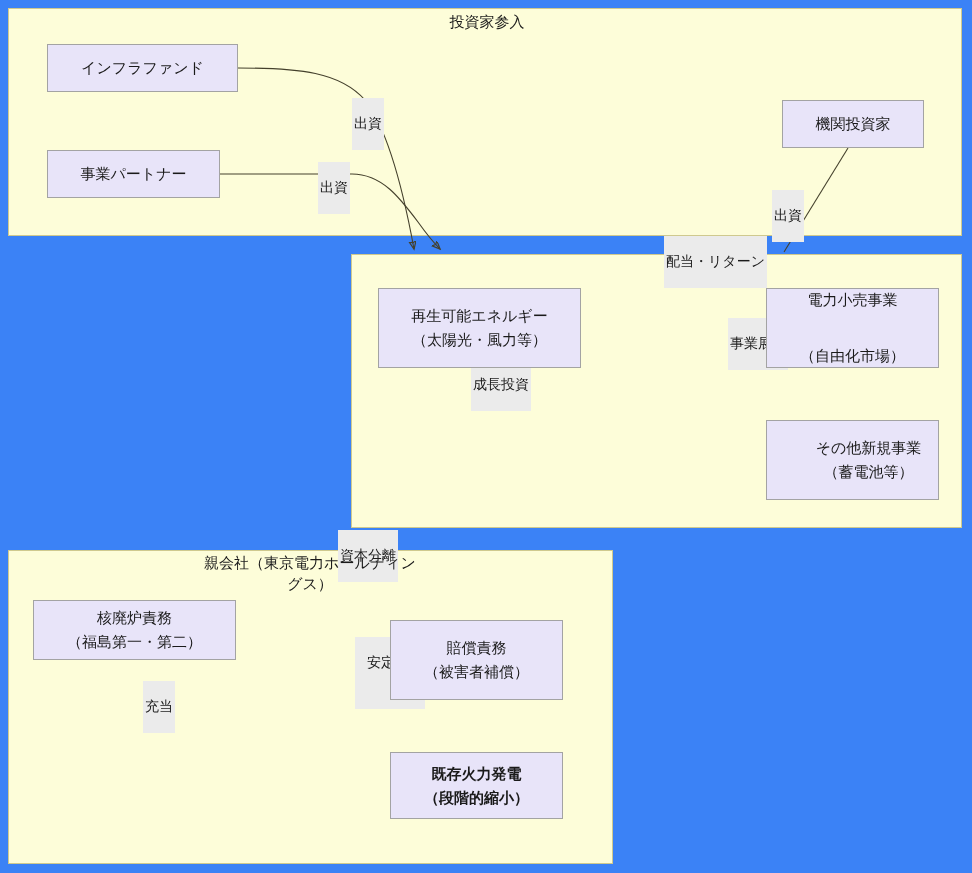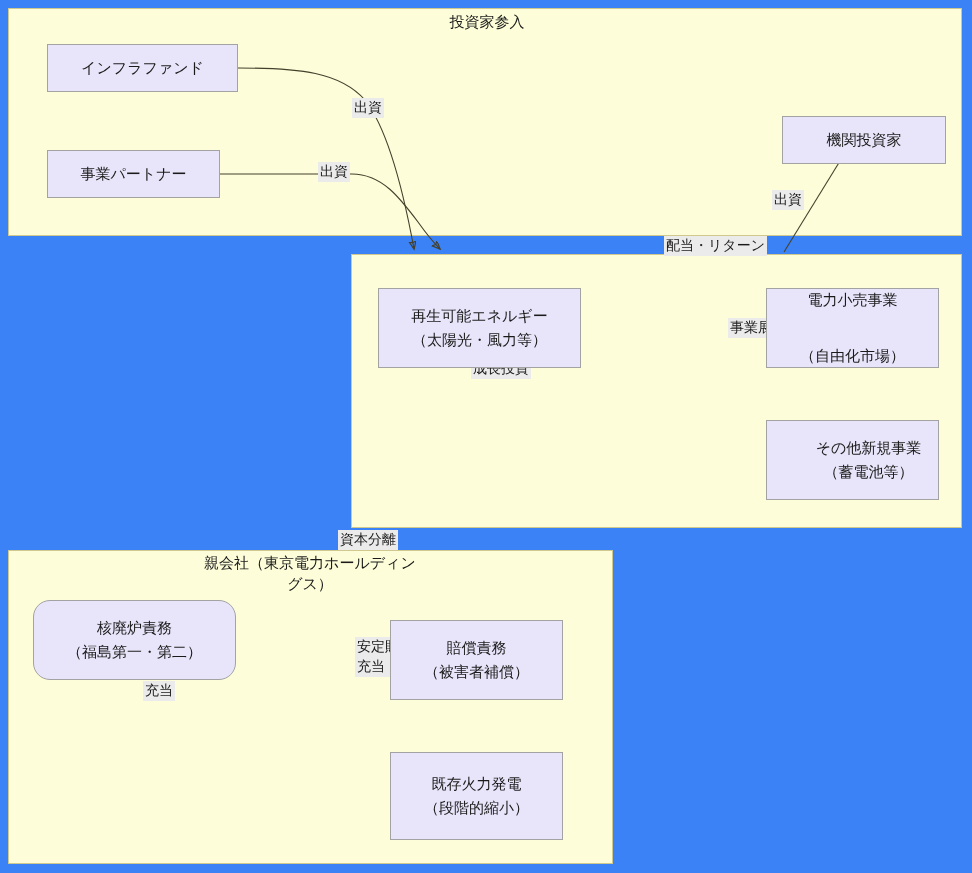--- a/index.html
+++ b/index.html
@@ -51,23 +51,23 @@
     z-index: 5;
   }
   .node .l1, .node .l2 { display: block; white-space: nowrap; }
   
   .edge-label {
     position: absolute;
     background: #ebebeb;
     color: #1a1a1a;
     font-size: 14px;
     line-height: 20px;
-    padding: 0 2px;
+    padding: 16px 2px;
     white-space: pre-line;
-    text-align: left;
+    text-align: right;
     z-index: 4;
   }
   .edge-label.behind { z-index: 2; }
   
   svg.edges {
     position: absolute;
     left: 0;
     top: 0;
     width: 972px;
     height: 873px;
@@ -109,50 +109,50 @@
   </svg>
 
   <div class="node" style="left:47px; top:44px; width:191px; height:48px;">
     <span class="l1">インフラファンド</span>
   </div>
 
   <div class="node" style="left:47px; top:150px; width:173px; height:48px;">
     <span class="l1">事業パートナー</span>
   </div>
 
-  <div class="node" style="left:782px; top:116px; width:164px; height:48px;">
+  <div class="node" style="left:782px; top:100px; width:142px; height:48px;">
     <span class="l1">機関投資家</span>
   </div>
 
   <div class="node" style="left:378px; top:288px; width:203px; height:80px;justify-content:center;">
     <span class="l1">再生可能エネルギー</span>
     <span class="l2">（太陽光・風力等）</span>
   </div>
 
   <div class="node" style="left:766px; top:288px; width:173px; height:80px;gap:32px;">
     <span class="l1">電力小売事業</span>
     <span class="l2">（自由化市場）</span>
   </div>
 
   <div class="node" style="left:766px; top:420px; width:173px; height:80px;padding-left:32px;">
     <span class="l1">その他新規事業</span>
     <span class="l2">（蓄電池等）</span>
   </div>
 
-  <div class="node" style="left:33px; top:600px; width:203px; height:80px;border-radius:17px;">
+  <div class="node" style="left:33px; top:600px; width:203px; height:60px;">
     <span class="l1">核廃炉責務</span>
     <span class="l2">（福島第一・第二）</span>
   </div>
 
   <div class="node" style="left:390px; top:620px; width:173px; height:80px;">
     <span class="l1">賠償責務</span>
     <span class="l2">（被害者補償）</span>
   </div>
 
-  <div class="node" style="left:390px; top:752px; width:173px; height:88px;">
+  <div class="node" style="left:390px; top:752px; width:173px; height:67px;font-weight:bold;">
     <span class="l1">既存火力発電</span>
     <span class="l2">（段階的縮小）</span>
   </div>
 
   <div class="edge-label" style="left:352px; top:98px;">出資</div>
 
   <div class="edge-label" style="left:318px; top:162px;">出資</div>
 
   <div class="edge-label" style="left:772px; top:190px;">出資</div>
 

